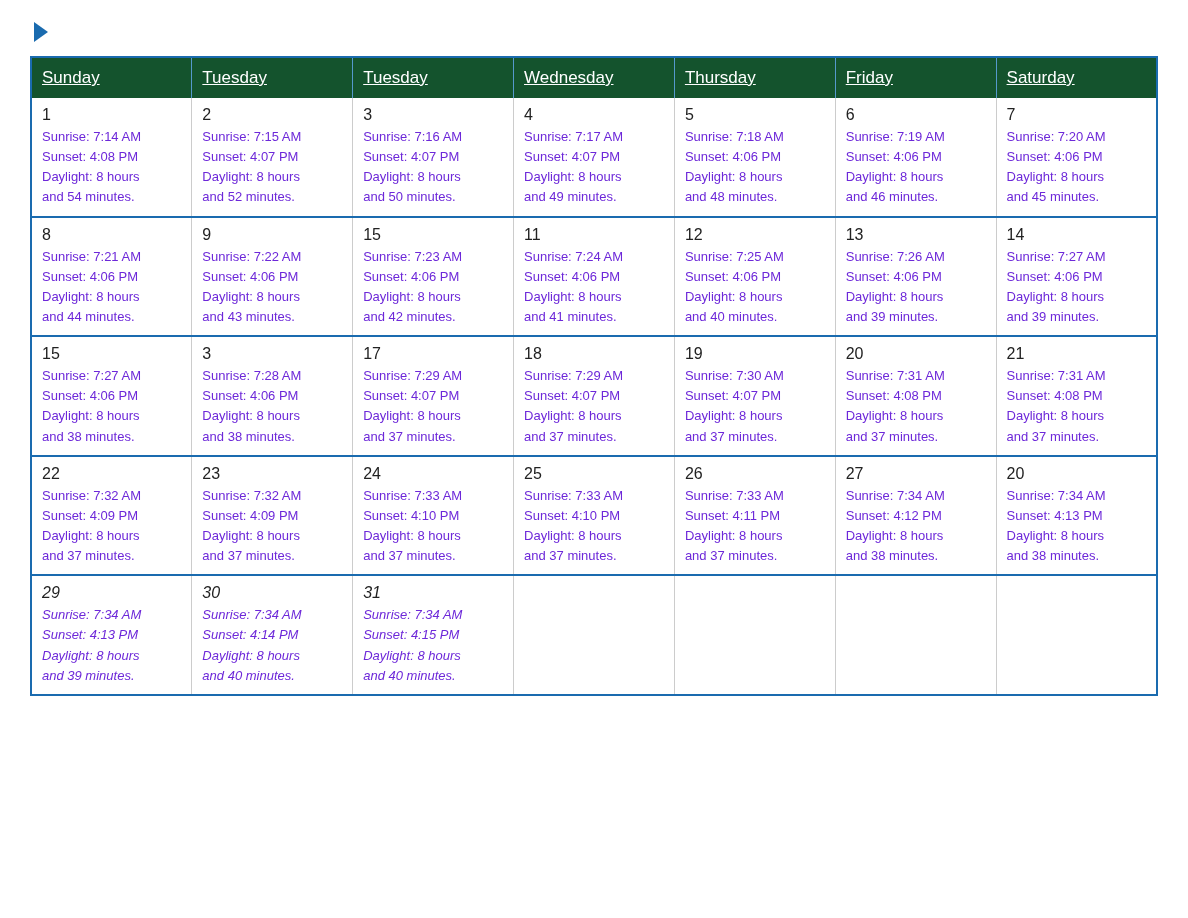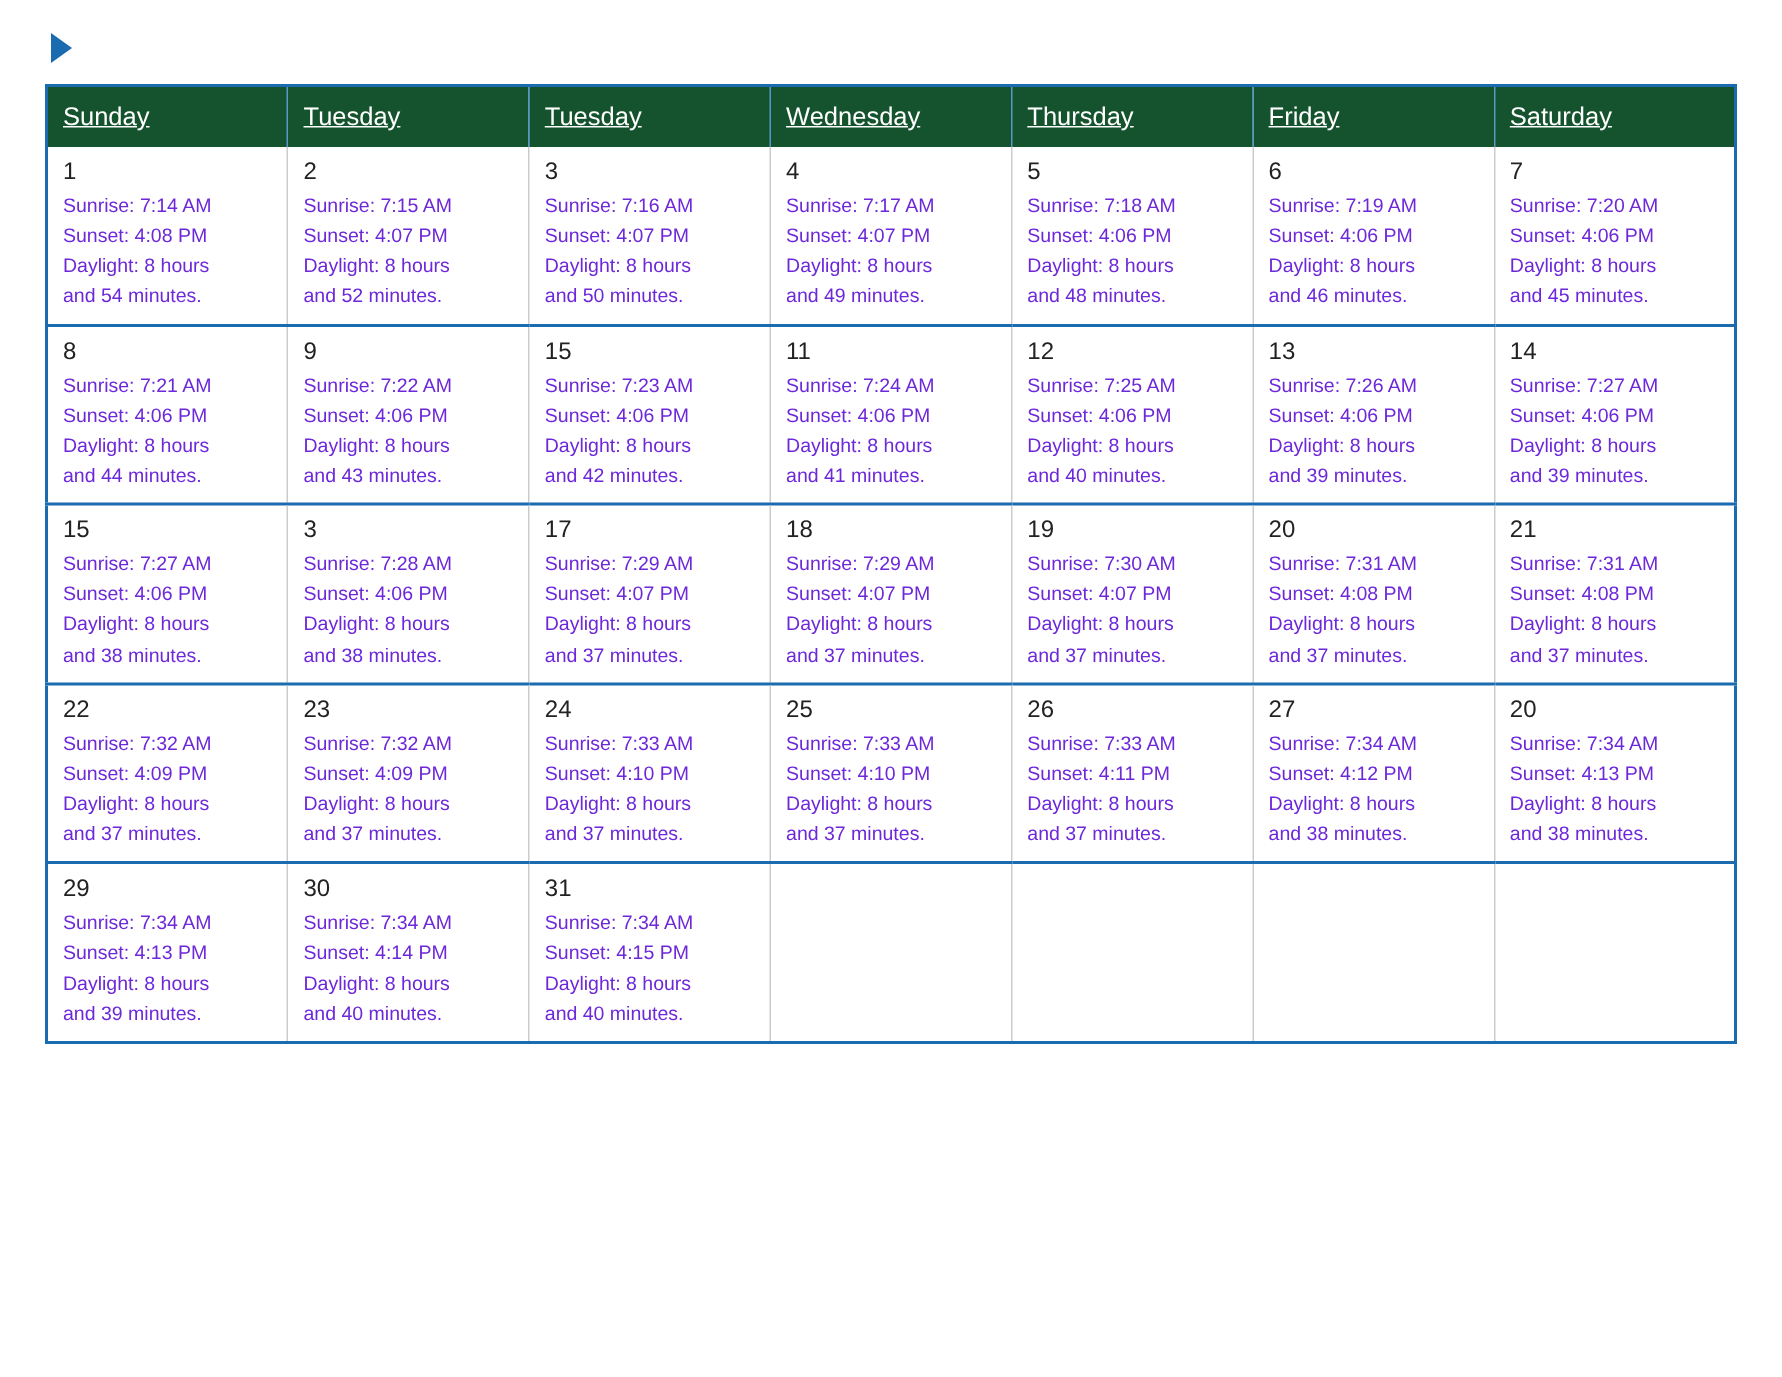--- a/index.html
+++ b/index.html
@@ -85,20 +85,21 @@
       border-bottom: 2px solid #1a6baf;
       font-size: 13px;
       color: #333;
       width: 14.28%;
     }
     .calendar td:last-child {
       border-right: none;
     }
     .calendar tr:last-child td {
       border-bottom: none;
+      font-style: italic;
     }
     .day-num {
       font-size: 16px;
       font-weight: normal;
       color: #222;
       display: block;
       margin-bottom: 3px;
     }
     .day-info {
       font-size: 13px;

